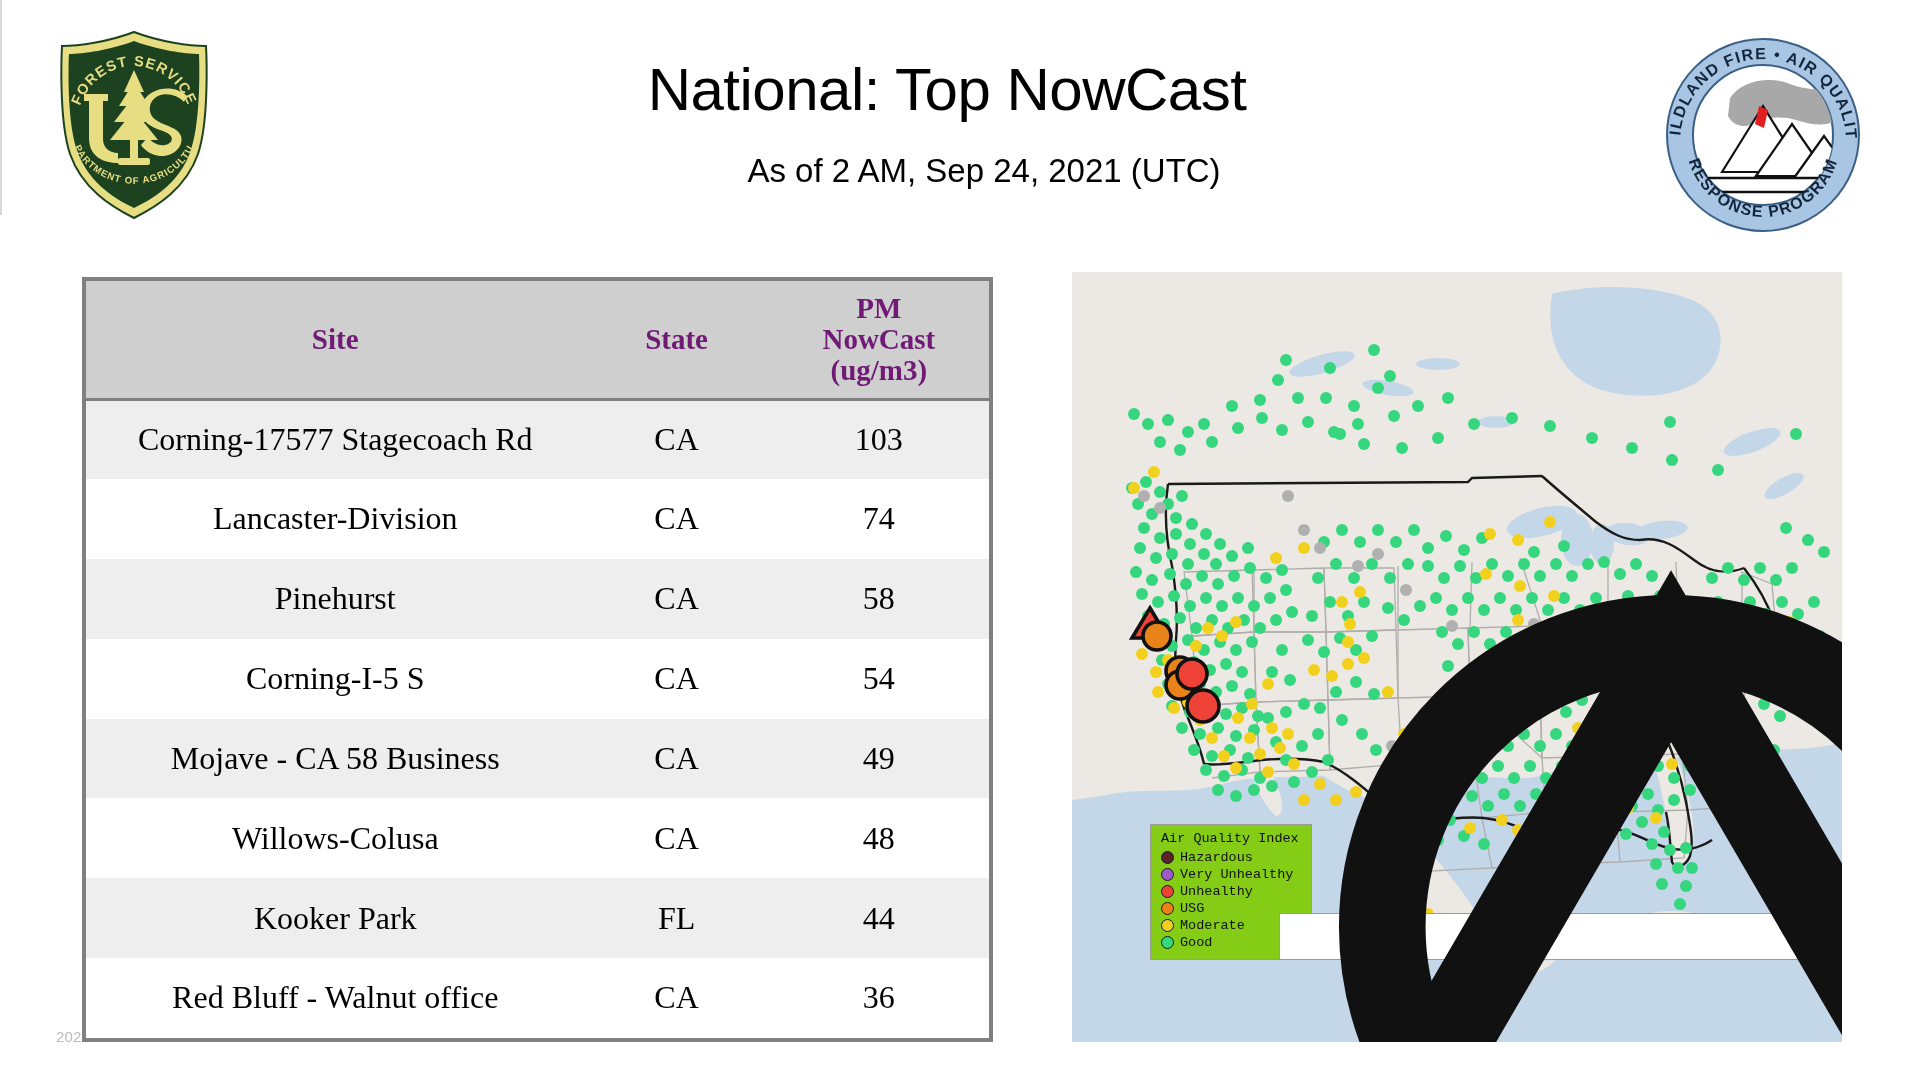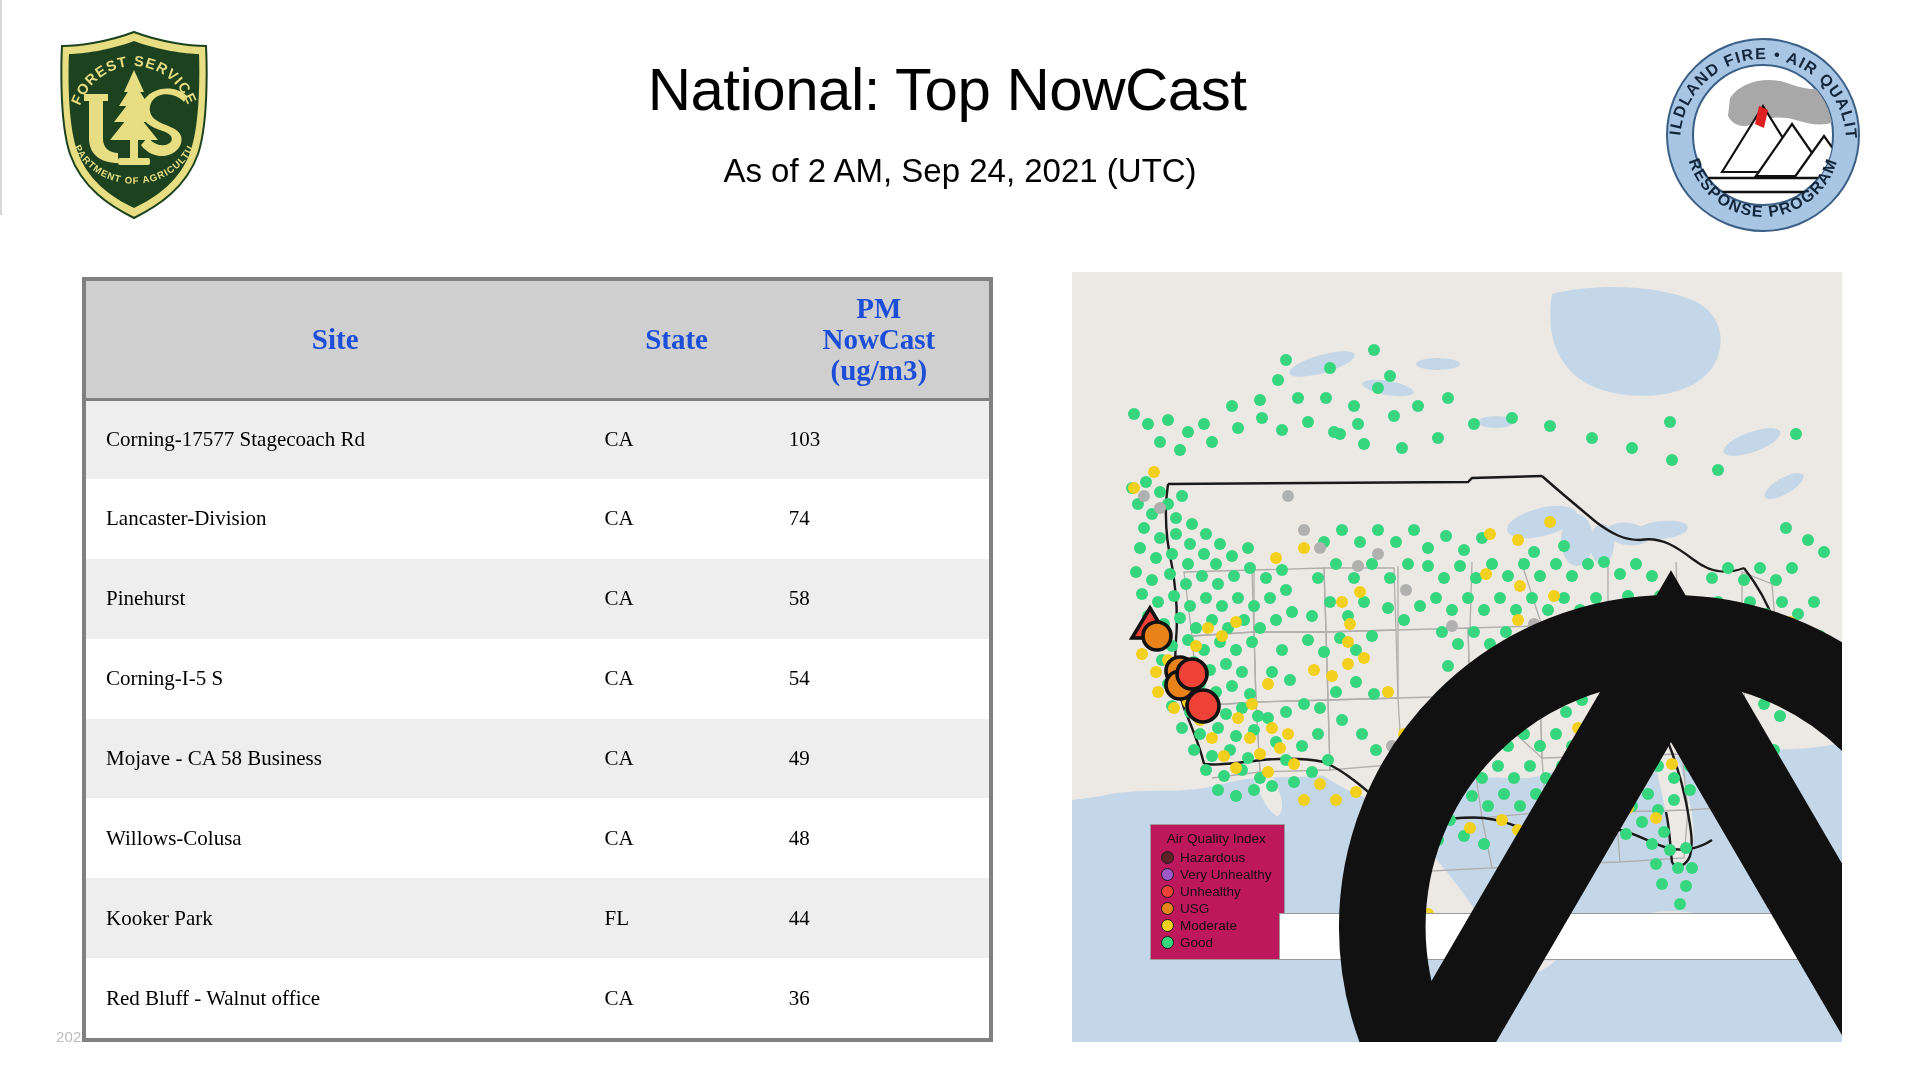--- a/index.html
+++ b/index.html
@@ -33,21 +33,21 @@
   
   .title {
     position:absolute; left:467px; top:55px; width:960px;
     text-align:center;
     font-size:60px; font-weight:400; color:#000;
     letter-spacing:-0.5px;
     font-family:"Liberation Sans", sans-serif;
     white-space:nowrap;
   }
   .subtitle {
-    position:absolute; left:480px; top:152px; width:960px;
+    position:absolute; left:504px; top:152px; width:960px;
     text-align:center;
     font-size:33px; font-weight:400; color:#000;
     font-family:"Liberation Sans", sans-serif;
     white-space:nowrap;
   }
 
   
   .footer-stamp {
     position:absolute; left:56px; top:1028px;
     font-size:15px; color:#bcbcbc;
@@ -72,54 +72,54 @@
     font-family:"Liberation Serif", serif;
   }
   table.nowcast col.c-site  { width:55.2%; }
   table.nowcast col.c-state { width:20.4%; }
   table.nowcast col.c-pm    { width:24.4%; }
 
   table.nowcast thead th {
     background:#cfcfcf;
     border-bottom:3px solid #808080;
     font-size:29px; font-weight:bold;
-    color:#1d4ed8;
+    color:#701a75;
     text-align:center;
     vertical-align:middle;
     height:118px;
     line-height:1.06;
     padding:12px 6px;
   }
   table.nowcast tbody td {
-    font-size:21px; font-weight:400;
-    color:#000; text-align:left;
+    font-size:32px; font-weight:400;
+    color:#000; text-align:center;
     height:58px;
     padding:0 20px;
     line-height:1.1;
     white-space:nowrap;
   }
   table.nowcast tbody tr:nth-child(odd) td  { background:#eeeeee; }
   table.nowcast tbody tr:nth-child(even) td { background:#ffffff; }
 
   
   .map {
     position:absolute; left:1072px; top:272px;
     width:770px; height:770px;
     background:#c4d7e8;
     overflow:hidden;
   }
   .map svg { display:block; width:770px; height:770px; }
 
   
   .aqi-legend {
     position:absolute; left:78px; top:552px;
-    background:#be185d;
+    background:#84cc16;
     border:1px solid #9a9a9a;
     padding:6px 12px 8px 10px;
-    font-family:Liberation Sans, sans-serif;
+    font-family:Liberation Mono, monospace;
     z-index:6;
   }
   .aqi-legend .lg-title {
     font-size:13.5px; color:#111; text-align:center;
     margin-bottom:3px; white-space:nowrap;
   }
   .aqi-legend .lg-row {
     display:flex; align-items:center; gap:6px;
     height:17px;
   }

